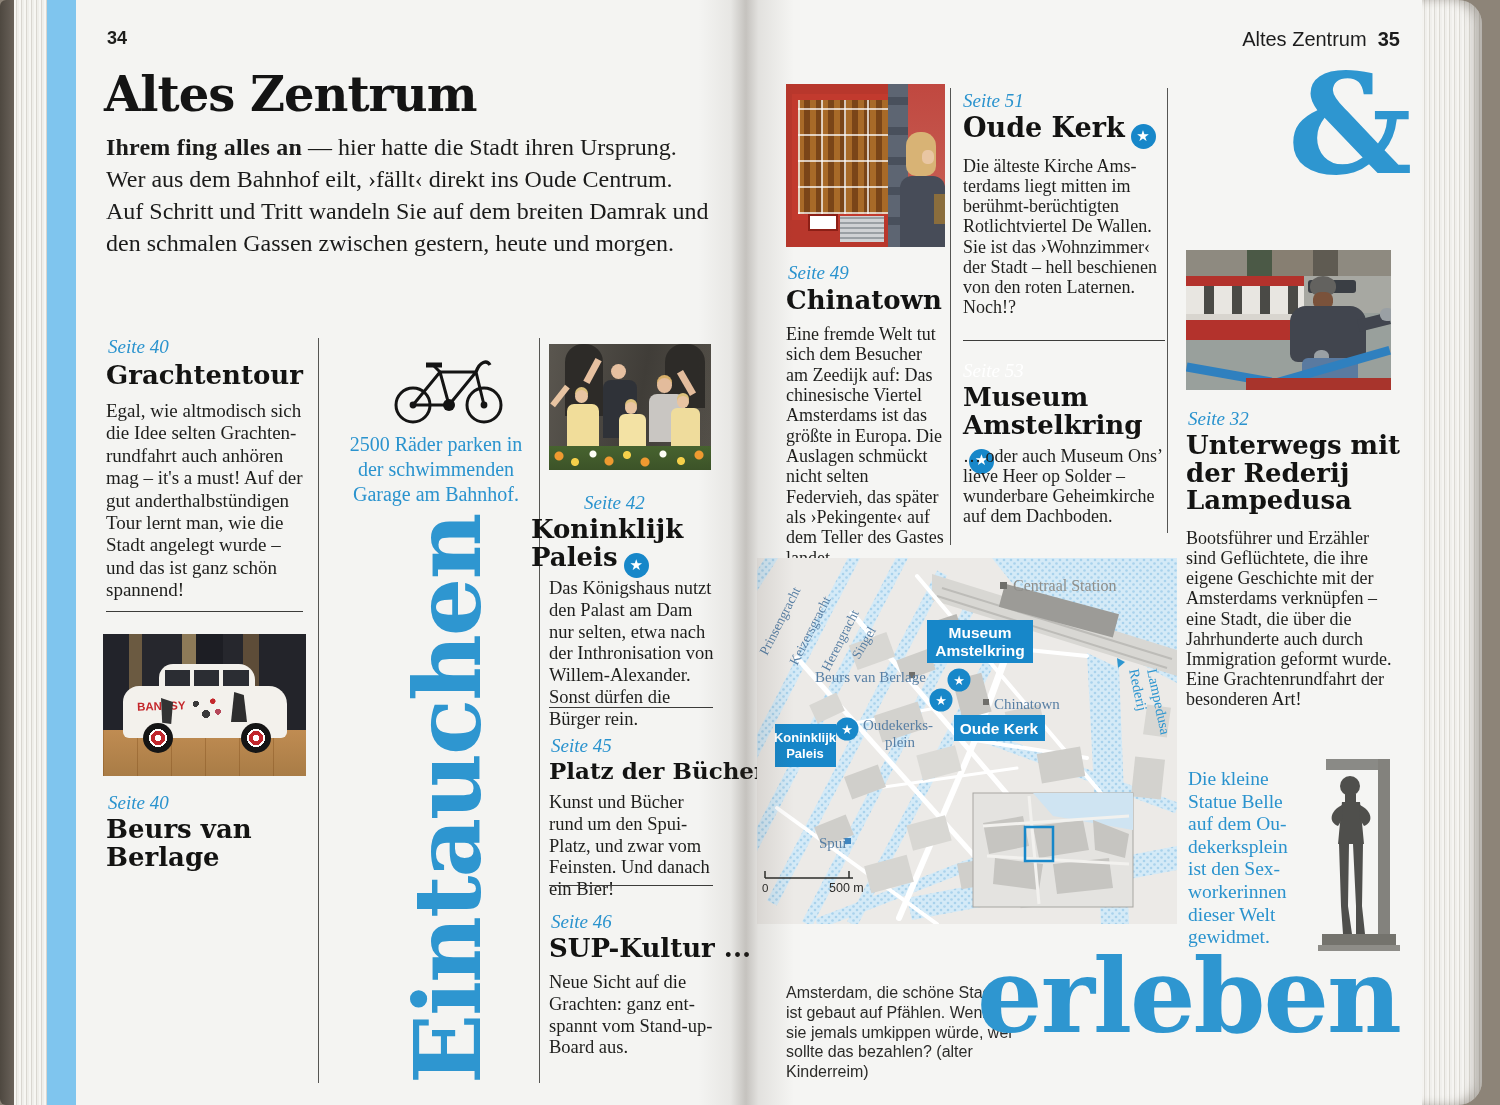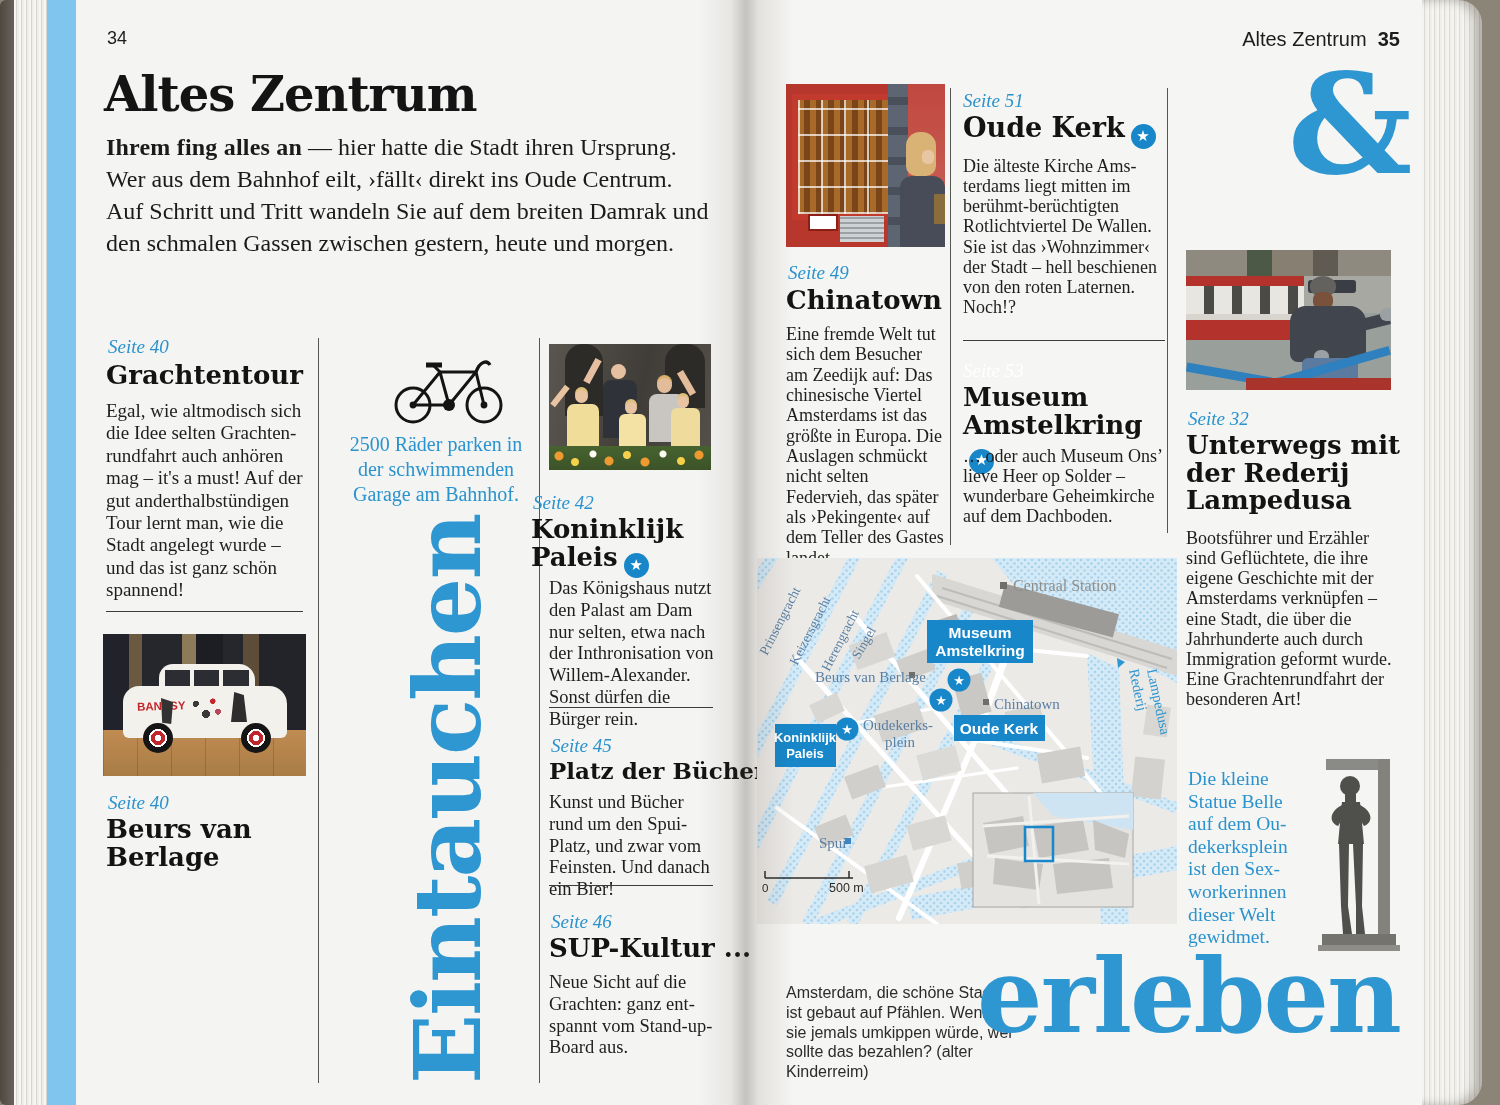--- a/index.html
+++ b/index.html
@@ -14,21 +14,21 @@
      background:repeating-linear-gradient(90deg,#f6f5f2 0 2px,#dcdad4 2px 3px,#f0efec 3px 5px);
      box-shadow:inset -8px 0 10px rgba(70,60,50,.35);}
   .page-left{left:47px;top:0;width:698px;height:100%;background:#f4f4f2;}
   .page-right{left:745px;top:0;width:677px;height:100%;background:#f5f5f3;}
   .tab-stripe{left:47px;top:0;width:29px;height:100%;}
   .gutter{left:698px;top:0;width:96px;height:100%;pointer-events:none;
      background:linear-gradient(90deg,rgba(60,50,40,0) 0%,rgba(60,50,40,.07) 34%,rgba(60,50,40,.26) 50%,rgba(60,50,40,.10) 63%,rgba(60,50,40,0) 100%);}
   
   .sans{font-family:"Liberation Sans",sans-serif;}
   .display{font-family:"DejaVu Serif",serif;font-weight:700;}
-  .pagenum{font-family:"Liberation Sans",sans-serif;font-weight:400;font-size:18px;}
+  .pagenum{font-family:"Liberation Sans",sans-serif;font-weight:700;font-size:18px;}
   .booktitle{font-size:48px;letter-spacing:-1px;line-height:1;color:#141414;}
   .intro{font-size:24px;line-height:1.33;color:#1b1b1a;}
   .intro b{letter-spacing:.2px;}
   .seite{font-style:italic;font-size:19px;}
   .h1{font-family:"DejaVu Serif",serif;font-weight:700;font-size:26px;line-height:1.06;color:#131312;}
   .body{font-size:19px;line-height:1.18;color:#1e1e1c;}
   .rule-h{height:1px;background:#3c3c3a;}
   .rule-v{width:1px;background:#55555३;background:#555553;}
   .star{display:inline-flex;align-items:center;justify-content:center;width:25px;height:25px;border-radius:50%;
         color:#fff;font-size:15px;vertical-align:-4px;margin-left:6px;font-family:"DejaVu Sans",sans-serif;}
@@ -128,21 +128,21 @@
       radial-gradient(circle at 44px 8px,#fdfdf6 3px,transparent 4px),
       radial-gradient(circle at 60px 15px,#ef9a30 4px,transparent 5px),
       radial-gradient(circle at 78px 9px,#f5d04a 3.5px,transparent 4.5px),
       radial-gradient(circle at 96px 16px,#ef9a30 4px,transparent 5px),
       radial-gradient(circle at 114px 8px,#fdfdf6 3px,transparent 4px),
       radial-gradient(circle at 132px 15px,#f5d04a 3.5px,transparent 4.5px),
       radial-gradient(circle at 150px 9px,#ef9a30 4px,transparent 5px),
       linear-gradient(#47632f,#3c5328)"></div>
   </div>
 
-  <div class="abs seite" style="left:533px;top:492px;color:#2a93ce">Seite 42</div>
+  <div class="abs seite" style="left:584px;top:492px;color:#2a93ce">Seite 42</div>
   <div class="abs h1" style="left:531px;top:516px;width:172px"><span>Koninklijk Paleis</span><span class="star" style="background:#1787c9">★</span></div>
   <div class="abs body" style="left:549px;top:578px;width:168px;font-size:18.5px">Das Königshaus nutzt den Palast am Dam nur selten, etwa nach der Inthroni­sation von Wil­lem-Alexander. Sonst dürfen die Bürger rein.</div>
   <div class="abs rule-h" style="left:549px;top:707px;width:164px"></div>
 
   <div class="abs seite" style="left:551px;top:735px;color:#2a93ce">Seite 45</div>
   <div class="abs h1" style="left:549px;top:759px;font-size:23px;white-space:nowrap">Platz der Bücher</div>
   <div class="abs body" style="left:549px;top:792px;width:168px;font-size:18.5px">Kunst und Bücher rund um den Spui-Platz, und zwar vom Feinsten. Und danach ein Bier!</div>
   <div class="abs rule-h" style="left:549px;top:885px;width:164px"></div>
 
   <div class="abs seite" style="left:551px;top:911px;color:#2a93ce">Seite 46</div>

